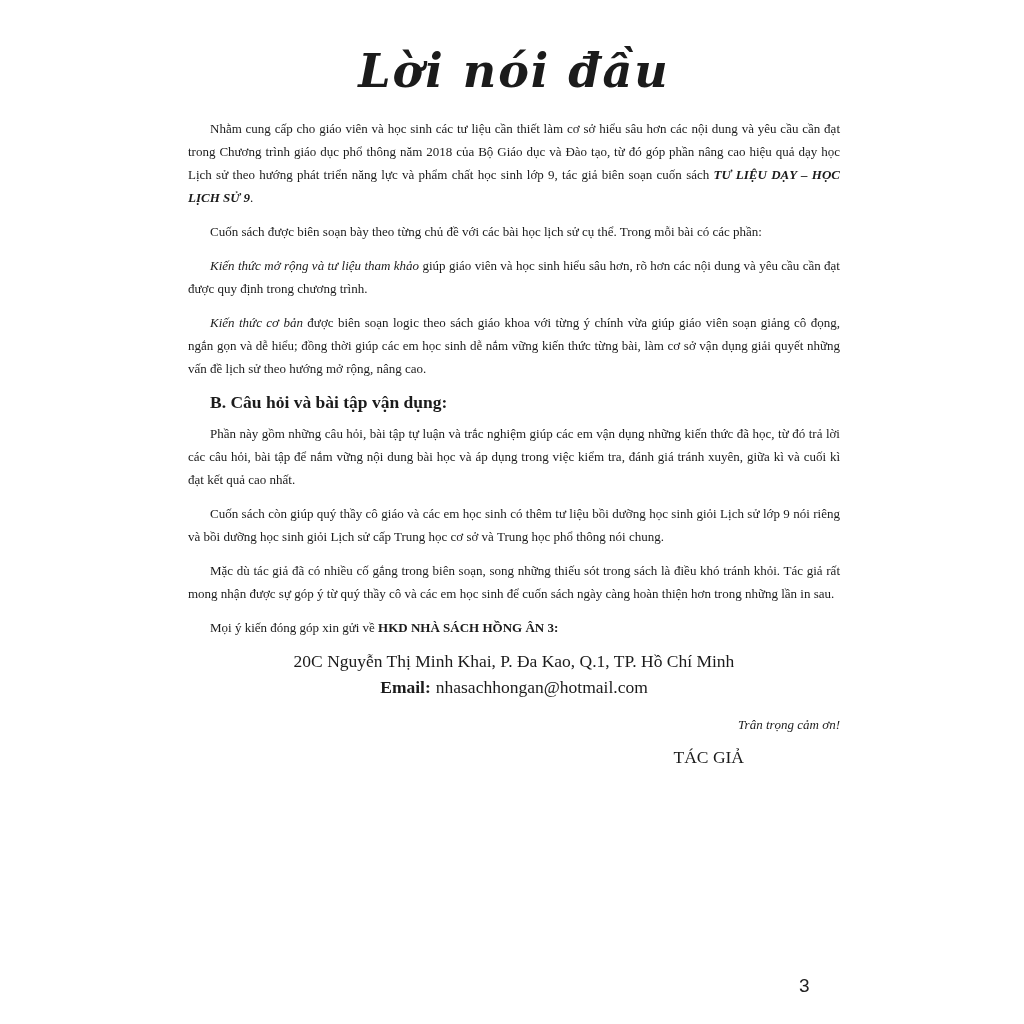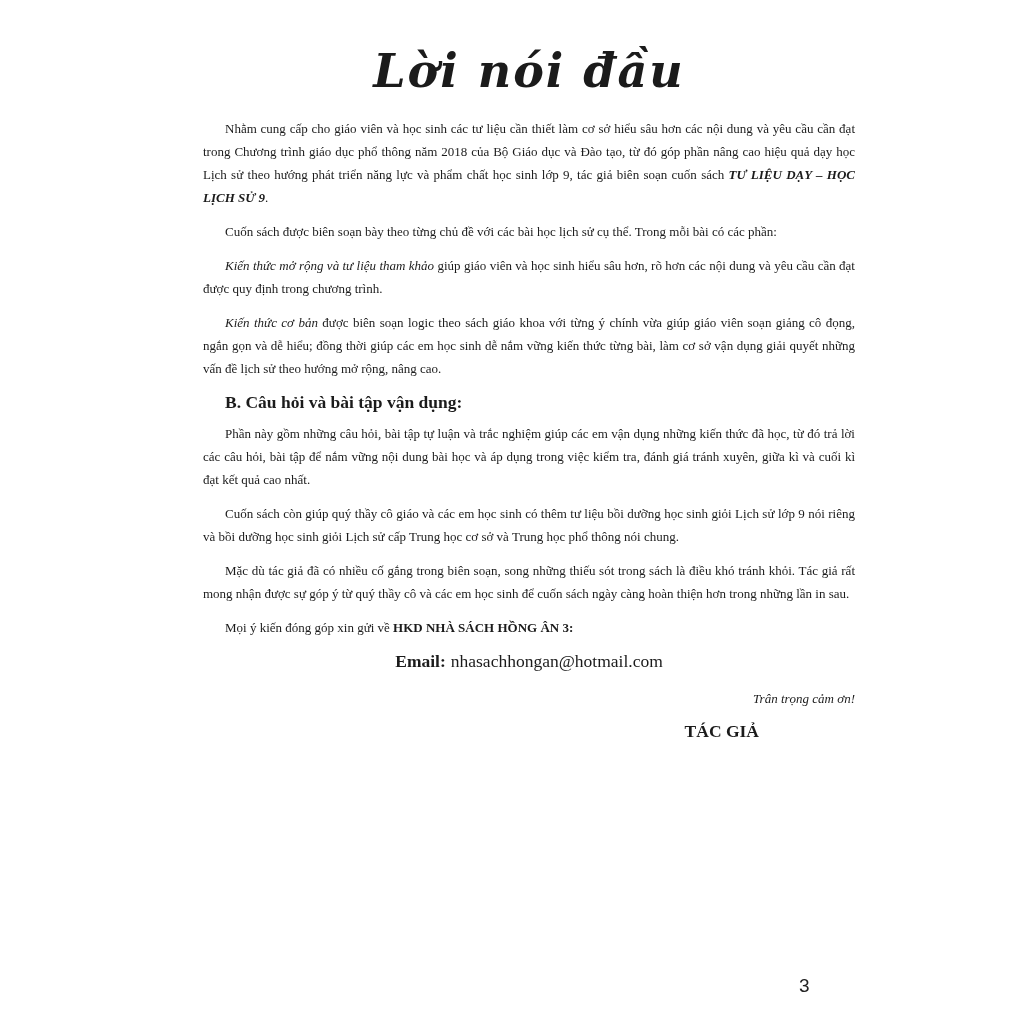--- a/index.html
+++ b/index.html
@@ -12,21 +12,21 @@
     width: 1024px;
     height: 1024px;
     margin: 0 auto;
     background: #ffffff;
     overflow: hidden;
     font-family: "Liberation Serif", serif;
     color: #1b1b1b;
   }
   .content {
     position: absolute;
-    left: 203px;
+    left: 188px;
     top: 40px;
     width: 652px;
   }
   .doc-title {
     text-align: center;
     font-family: "DejaVu Serif", serif;
     font-style: italic;
     font-weight: bold;
     font-size: 46px;
     line-height: 1.2;
@@ -61,21 +61,21 @@
   .email-value { margin-left: 5px; }
   .thanks {
     font-style: italic;
     text-align: right;
     margin-top: 14px;
     margin-bottom: 8px;
   }
   .author-line {
     font-size: 17.5px;
     line-height: 23px;
-    font-weight: bold;
+    font-weight: normal;
     text-align: right;
     padding-right: 96px;
     margin-top: 10px;
   }
   .page-number {
     position: absolute;
     left: 799px;
     top: 974px;
     font-size: 19px;
     line-height: 23px;
@@ -103,20 +103,21 @@
     <div class="section-heading">B. Câu hỏi và bài tập vận dụng:</div>
 
     <p class="para">Phần này gồm những câu hỏi, bài tập tự luận và trắc nghiệm giúp các em vận dụng những kiến thức đã học, từ đó trả lời các câu hỏi, bài tập để nắm vững nội dung bài học và áp dụng trong việc kiểm tra, đánh giá tránh xuyên, giữa kì và cuối kì đạt kết quả cao nhất.</p>
 
     <p class="para">Cuốn sách còn giúp quý thầy cô giáo và các em học sinh có thêm tư liệu bồi dưỡng học sinh giỏi Lịch sử lớp 9 nói riêng và bồi dưỡng học sinh giỏi Lịch sử cấp Trung học cơ sở và Trung học phổ thông nói chung.</p>
 
     <p class="para">Mặc dù tác giả đã có nhiều cố gắng trong biên soạn, song những thiếu sót trong sách là điều khó tránh khỏi. Tác giả rất mong nhận được sự góp ý từ quý thầy cô và các em học sinh để cuốn sách ngày càng hoàn thiện hơn trong những lần in sau.</p>
 
     <p class="para"><span>Mọi ý kiến đóng góp xin gửi về </span><span class="bold">HKD NHÀ SÁCH HỒNG ÂN 3:</span></p>
 
+    <p class="para centered">20C Nguyễn Thị Minh Khai, P. Đa Kao, Q.1, TP. Hồ Chí Minh</p>
 
     <p class="para centered"><span class="bold">Email:</span><span class="email-value">nhasachhongan@hotmail.com</span></p>
 
     <p class="para thanks">Trân trọng cảm ơn!</p>
 
     <div class="author-line">TÁC GIẢ</div>
 
   </div>
 
   <div class="page-number">3</div>

